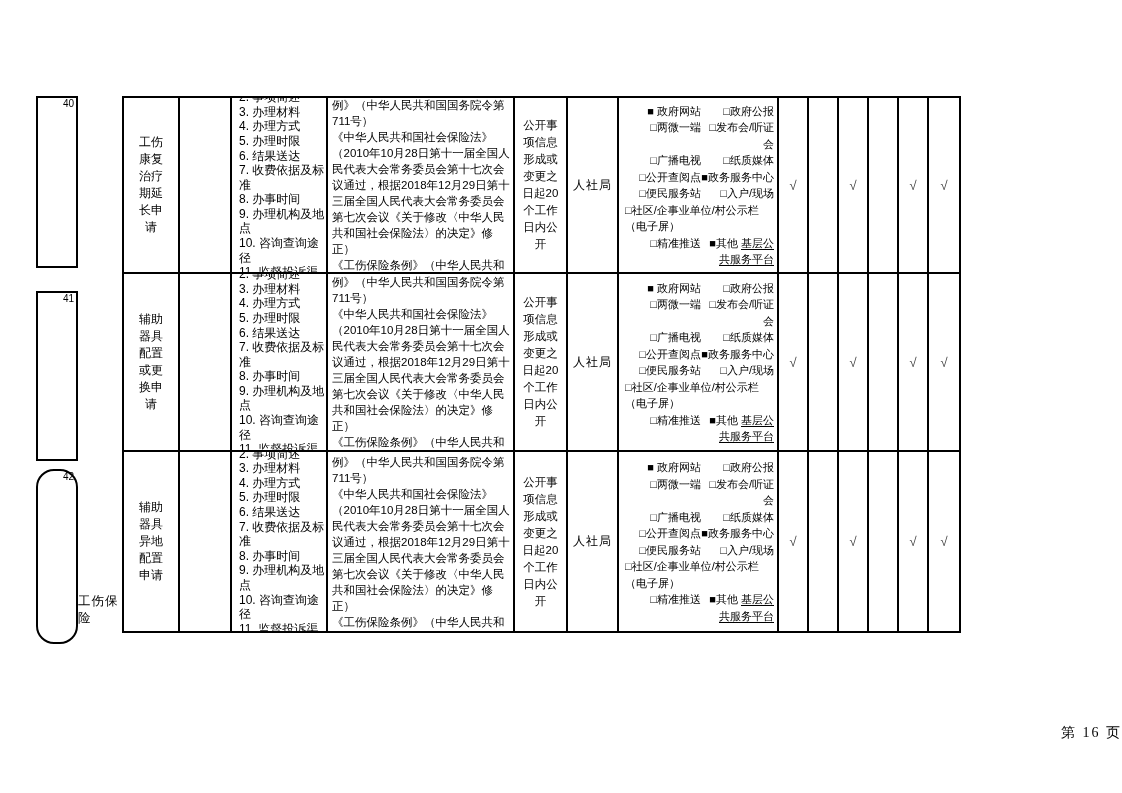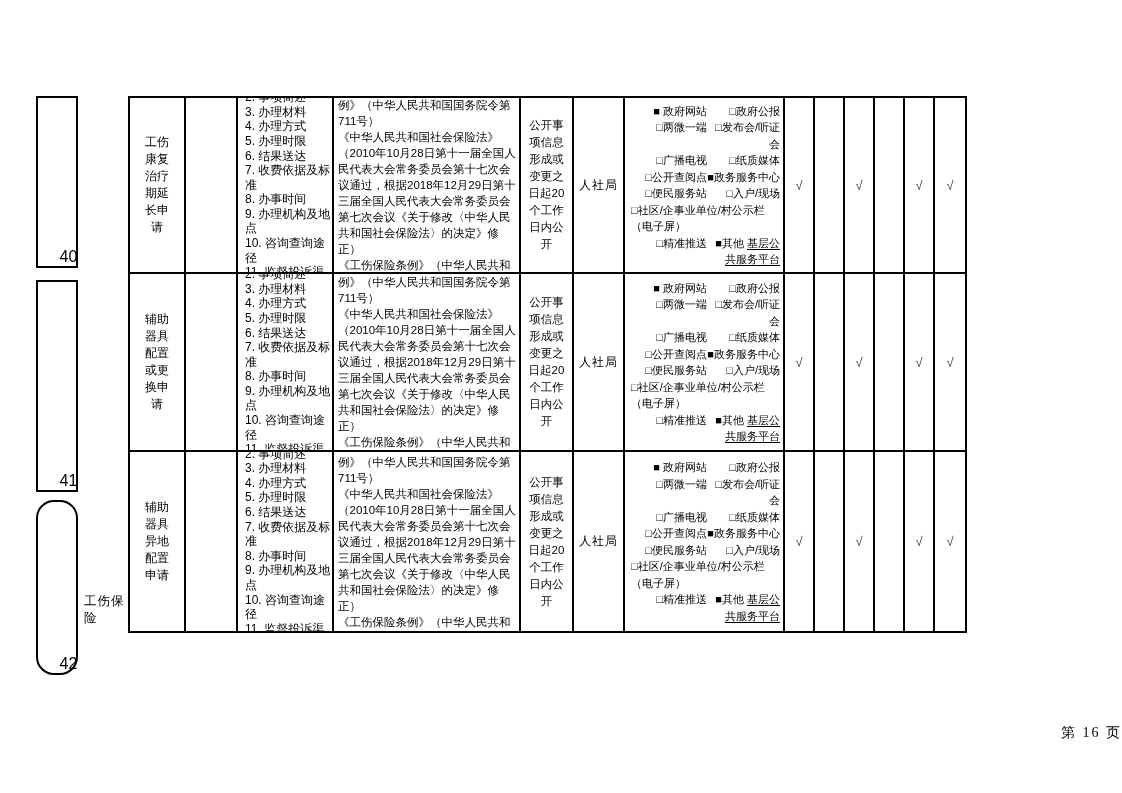--- a/index.html
+++ b/index.html
@@ -3,26 +3,26 @@
 <meta charset="utf-8">
 <style>
   html,body{margin:0;padding:0;}
   body{
     width:1122px;height:793px;background:#ffffff;position:relative;
     font-family:"Liberation Sans","DejaVu Sans",sans-serif;color:#000;
   }
   .table-wrap{position:absolute;left:36px;top:96px;display:flex;align-items:flex-start;}
   
   .col-num{width:42px;display:flex;flex-direction:column;box-sizing:border-box;}
-  .numbox{border:2px solid #000;box-sizing:border-box;display:flex;align-items:flex-end;justify-content:center;font-size:16px;padding-left:23px;}
+  .numbox{border:2px solid #000;box-sizing:border-box;display:flex;align-items:flex-start;justify-content:center;font-size:10px;padding-left:23px;}
   .nb1{height:172px;}
-  .nb2{height:212px;margin-top:12px;}
+  .nb2{height:170px;margin-top:23px;}
   .nb3{height:175px;margin-top:8px;border-radius:18px;}
   
-  .col-cat{width:44px;height:537px;box-sizing:border-box;display:flex;align-items:flex-end;justify-content:center;padding-bottom:6px;font-size:12.5px;letter-spacing:1px;margin-left:6px;}
+  .col-cat{width:44px;height:537px;box-sizing:border-box;display:flex;align-items:flex-end;justify-content:center;padding-bottom:6px;font-size:12.5px;letter-spacing:1px;}
   
   .grid{display:grid;
     grid-template-columns:56px 52px 96px 187px 53px 51px 160px 30px 30px 30px 30px 30px 30px;
     grid-template-rows:176px 178px 179px;
     border:2px solid #000;}
   .cell{border-right:2px solid #000;border-bottom:2px solid #000;box-sizing:border-box;display:flex;flex-direction:column;justify-content:center;overflow:hidden;}
   .nr{border-right:none;}
   .nb{border-bottom:none;}
   .c-item{align-items:center;text-align:center;font-size:12px;line-height:17px;padding:0 14px;}
   .c-list{padding:2px 0 2px 7px;font-size:12px;line-height:14.6px;}

